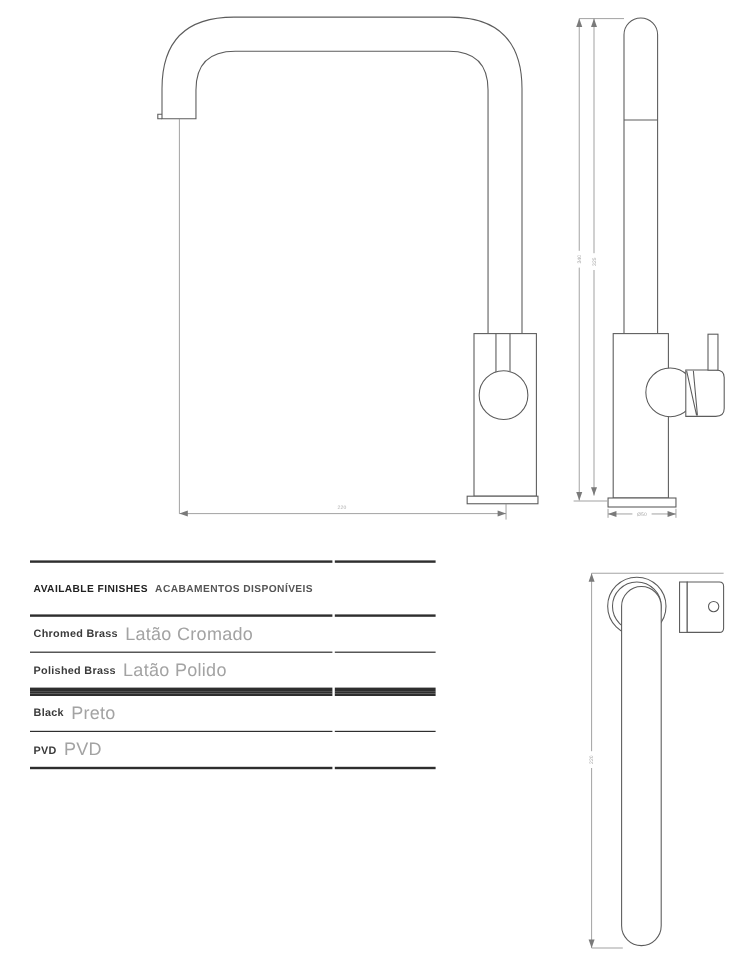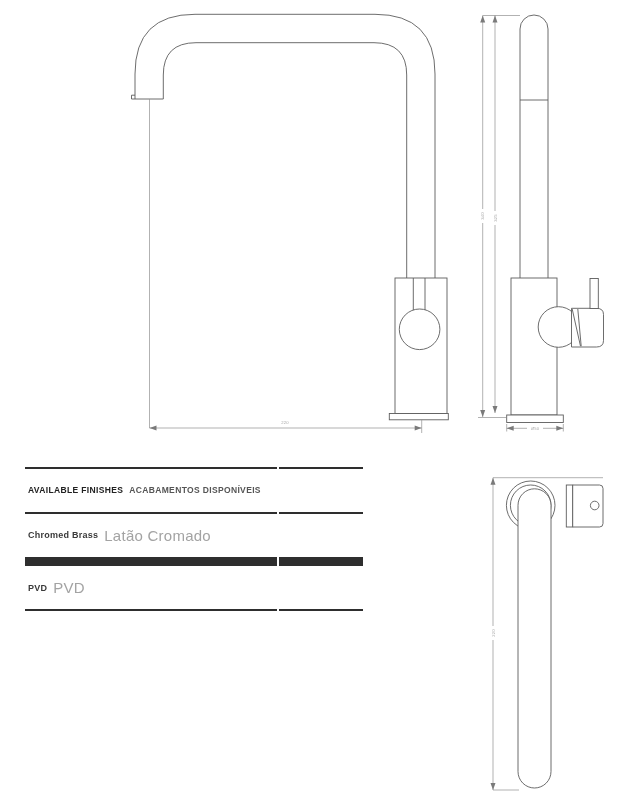--- a/index.html
+++ b/index.html
@@ -22,21 +22,21 @@
   
   .finishes{
     position:absolute;left:25px;top:467px;width:338px;
   }
   .rule{display:flex;height:1.6px;}
   .rule .seg1{width:252px;background:#2e2e2e;height:100%;}
   .rule .gap{width:2px;height:100%;}
   .rule .seg2{flex:1;background:#2e2e2e;height:100%;}
   .f-row{
     display:flex;align-items:center;gap:6px;
-    height:43px;padding-left:3px;
+    height:29px;padding-left:3px;
     white-space:nowrap;
   }
   .f-header{height:43.4px;}
   .h-en{font-size:8.5px;font-weight:bold;color:#222222;letter-spacing:0.35px;}
   .h-pt{font-size:8.5px;font-weight:bold;color:#555555;letter-spacing:0.35px;}
   .r-en{font-size:9px;font-weight:bold;color:#3a3a3a;letter-spacing:0.25px;}
   .r-pt{font-size:15px;color:#a3a3a3;letter-spacing:0.25px;}
 </style>
 </head>
 <body>
@@ -145,44 +145,52 @@
     <div class="f-row">
       <span class="r-en">Chromed Brass</span>
       <span class="r-pt">Latão Cromado</span>
     </div>
     <div class="rule">
         <span class="seg1"></span>
         <span class="gap"></span>
         <span class="seg2"></span>
       </div>
 
-    <div class="rule">
-        <span class="seg1"></span>
-        <span class="gap"></span>
-        <span class="seg2"></span>
-      </div>
-
-    <div class="rule">
-        <span class="seg1"></span>
-        <span class="gap"></span>
-        <span class="seg2"></span>
-      </div>
-
-    <div class="rule">
-        <span class="seg1"></span>
-        <span class="gap"></span>
-        <span class="seg2"></span>
-      </div>
-
-    <div class="rule">
-        <span class="seg1"></span>
-        <span class="gap"></span>
-        <span class="seg2"></span>
-      </div>
-
+    <div class="f-row">
+      <span class="r-en">Polished Brass</span>
+      <span class="r-pt">Latão Polido</span>
+    </div>
+    <div class="rule">
+        <span class="seg1"></span>
+        <span class="gap"></span>
+        <span class="seg2"></span>
+      </div>
+
+    <div class="rule">
+        <span class="seg1"></span>
+        <span class="gap"></span>
+        <span class="seg2"></span>
+      </div>
+
+    <div class="rule">
+        <span class="seg1"></span>
+        <span class="gap"></span>
+        <span class="seg2"></span>
+      </div>
+
+    <div class="rule">
+        <span class="seg1"></span>
+        <span class="gap"></span>
+        <span class="seg2"></span>
+      </div>
+
+    <div class="f-row">
+      <span class="r-en">Black</span>
+      <span class="r-pt">Preto</span>
+    </div>
     <div class="rule">
         <span class="seg1"></span>
         <span class="gap"></span>
         <span class="seg2"></span>
       </div>
 
     <div class="f-row">
       <span class="r-en">PVD</span>
       <span class="r-pt">PVD</span>
     </div>

